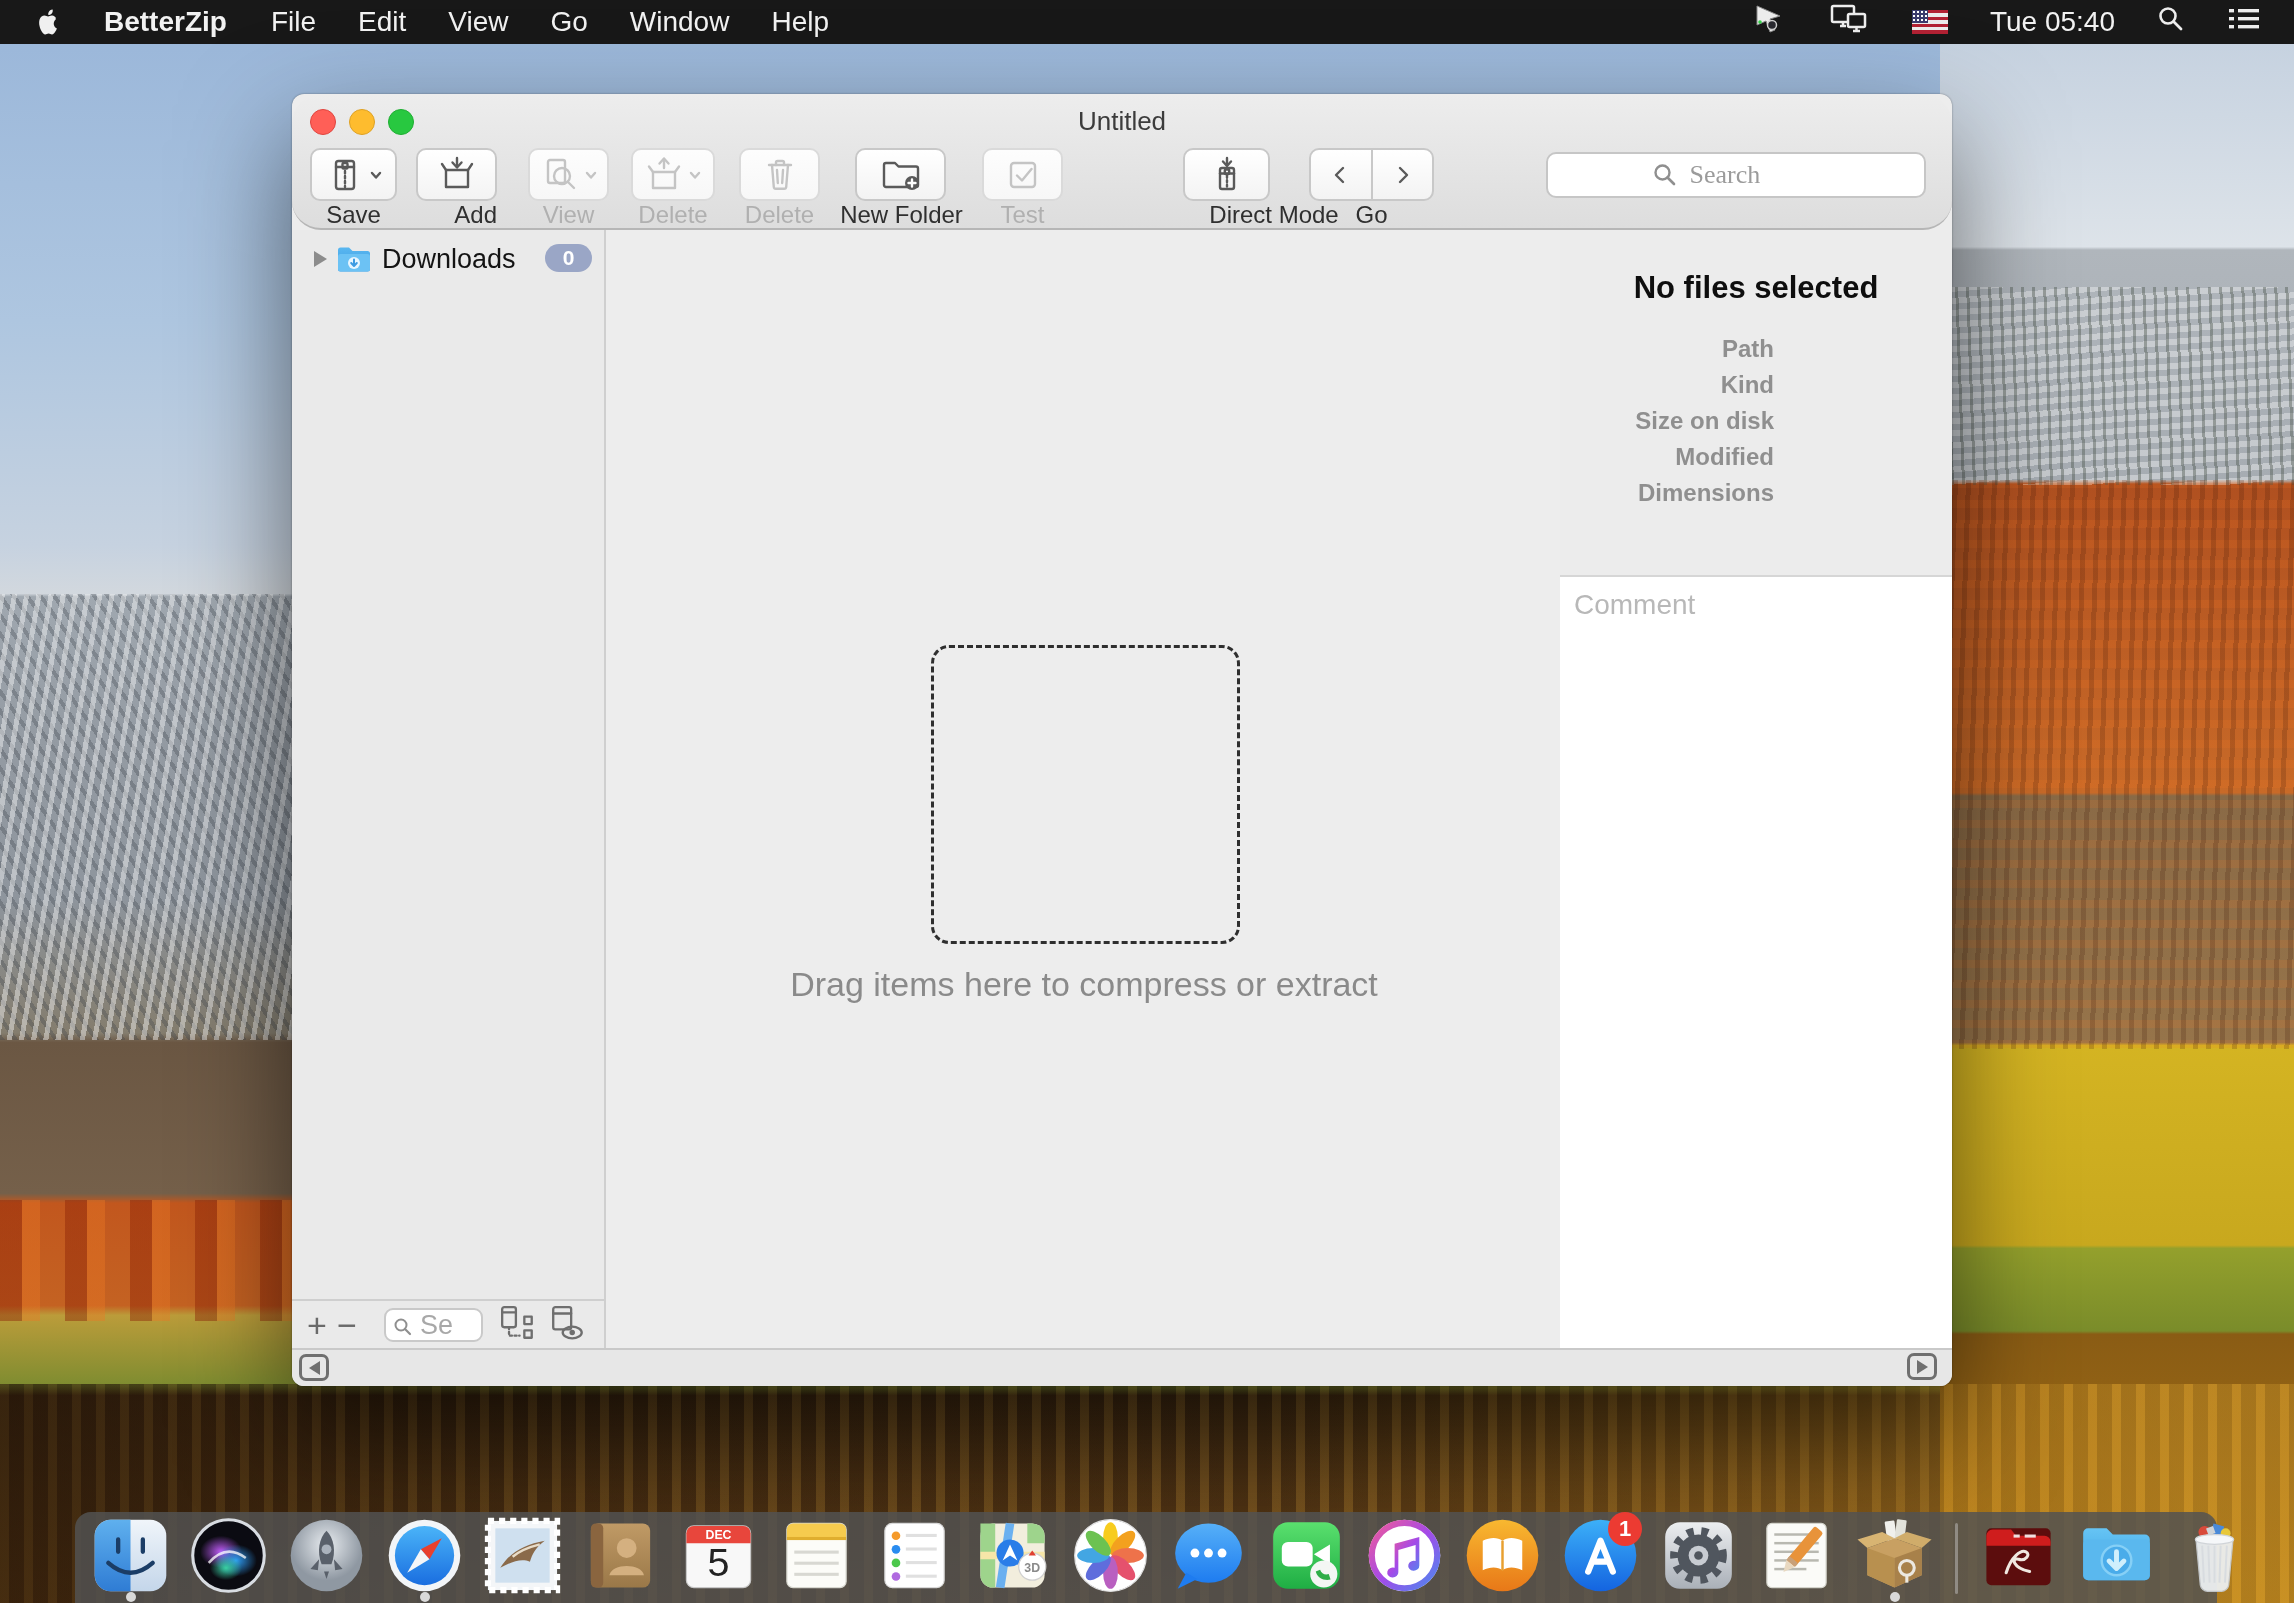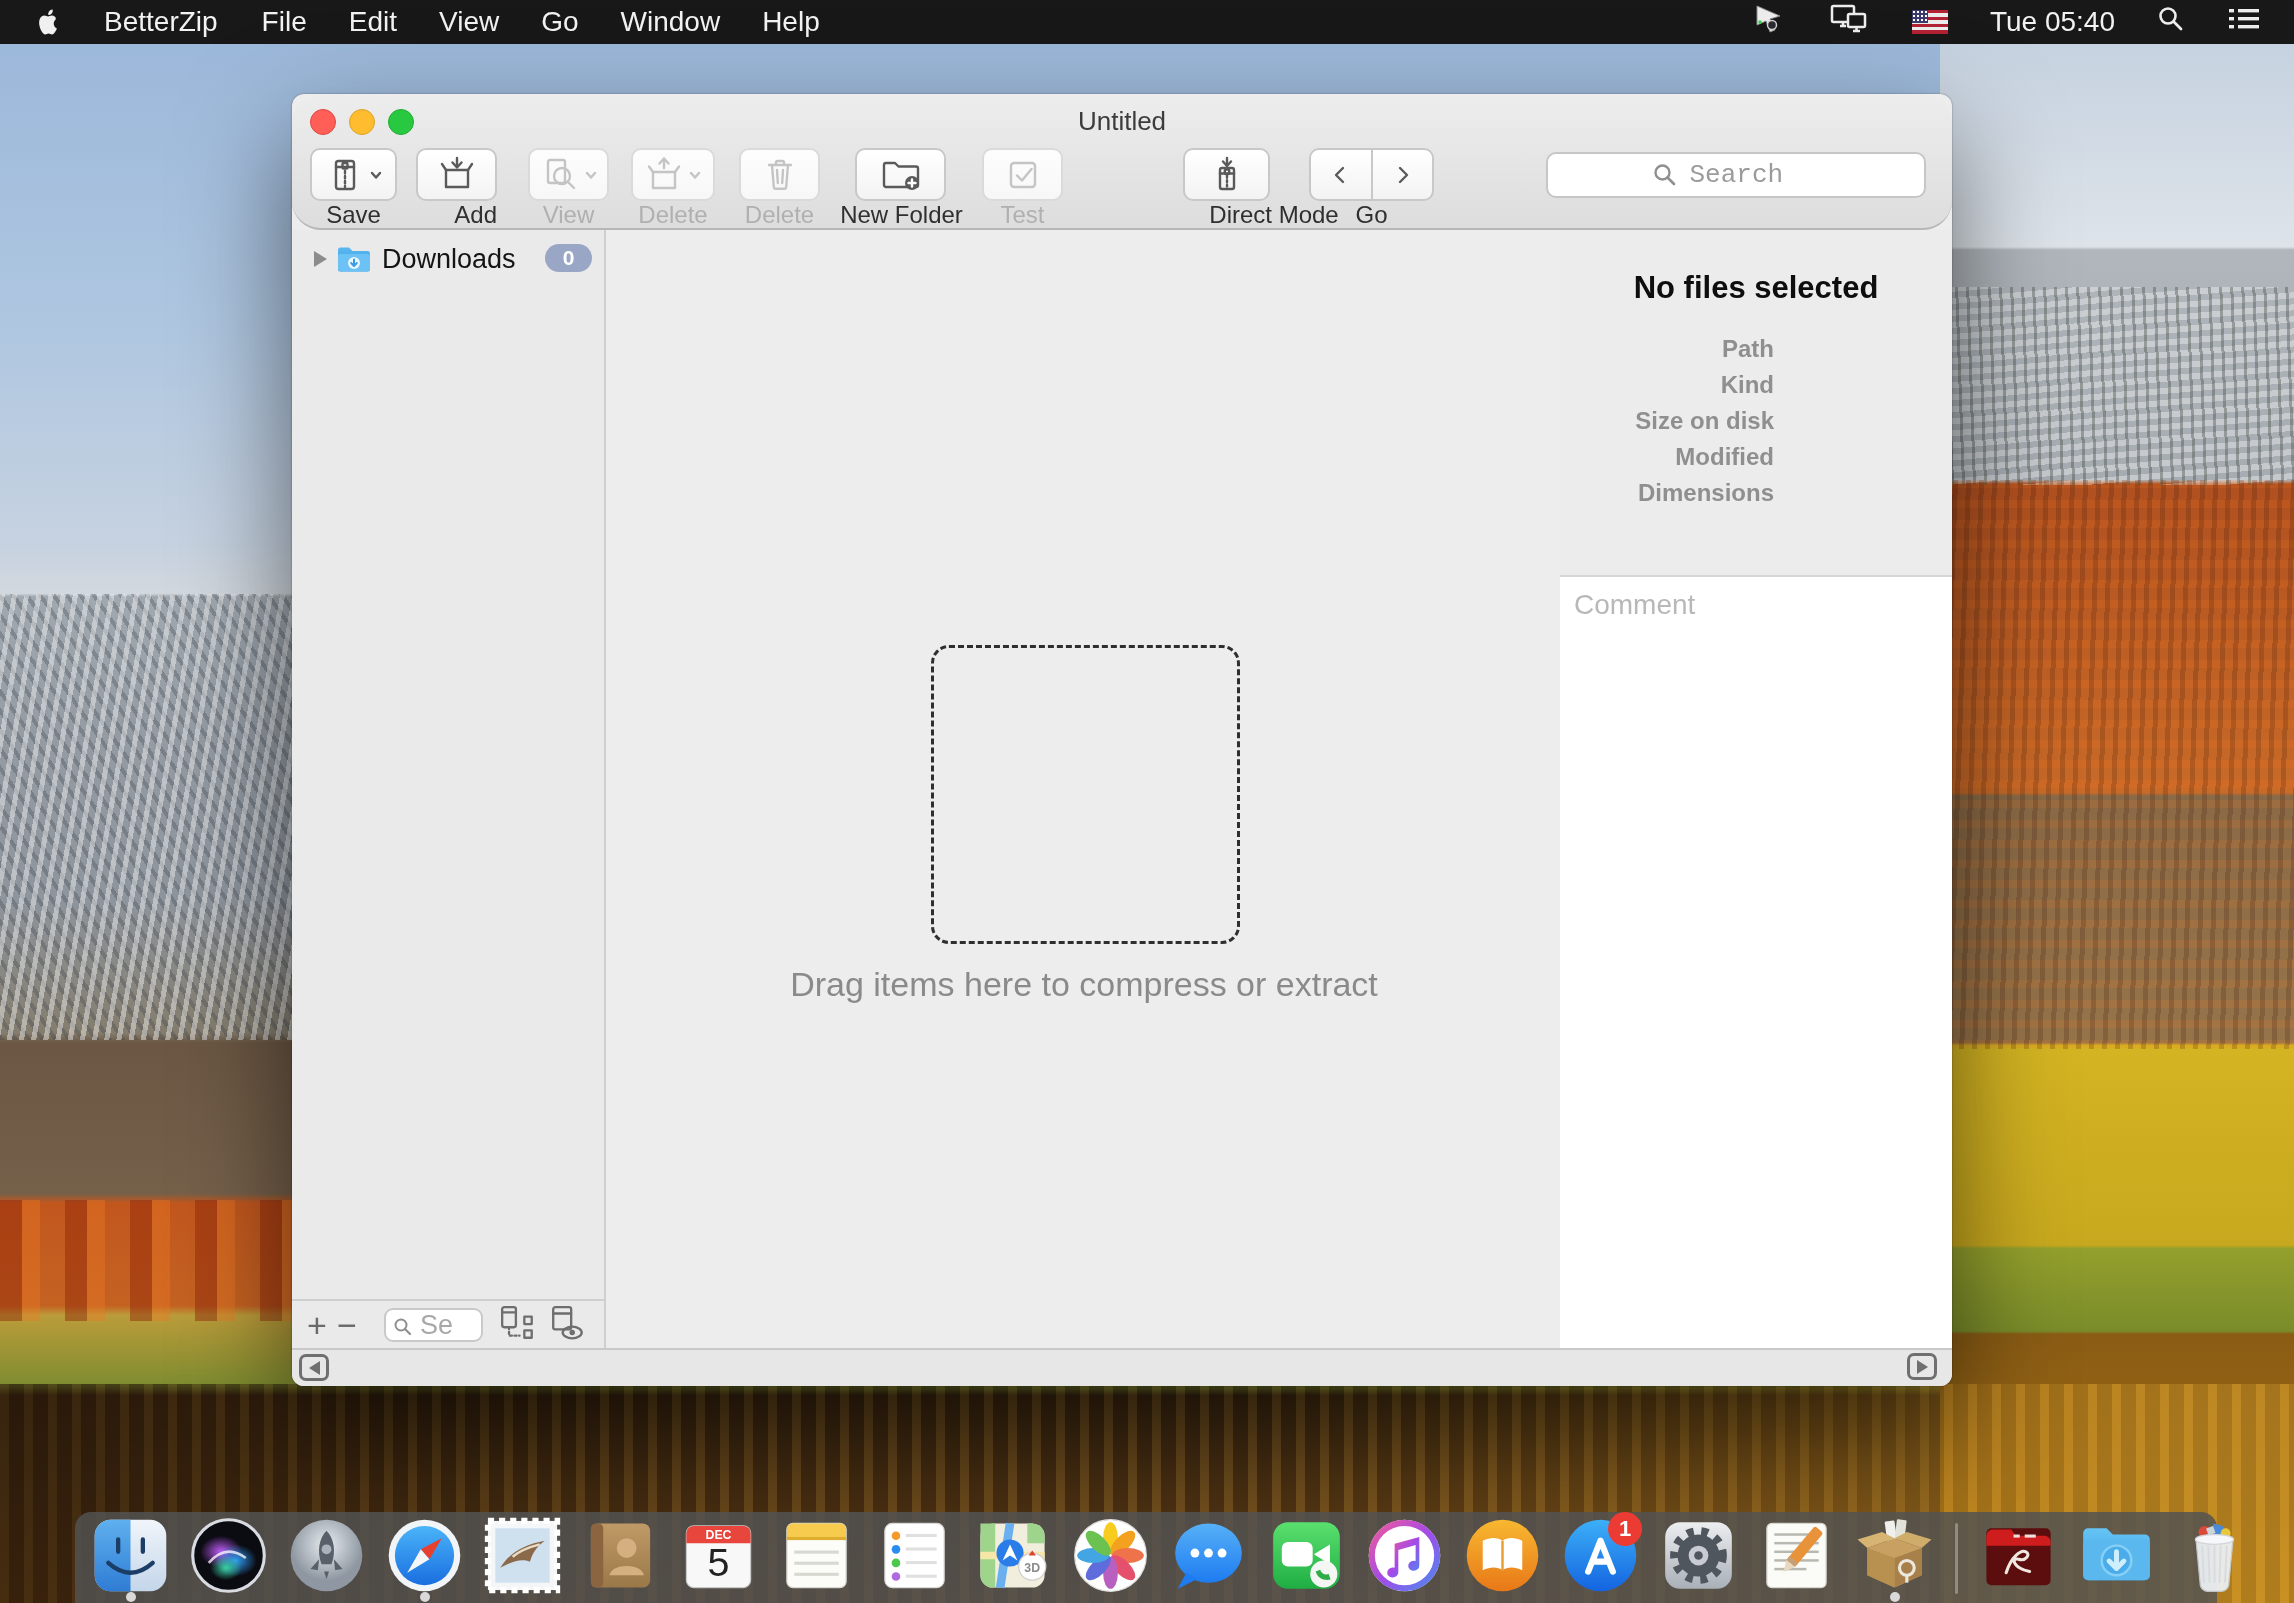--- a/index.html
+++ b/index.html
@@ -29,21 +29,21 @@
   .wpR-tex{position:absolute;left:1940px;top:480px;width:354px;height:569px;
     background:repeating-linear-gradient(92deg,rgba(60,20,5,.20) 0 5px,rgba(0,0,0,0) 5px 13px),
                repeating-linear-gradient(180deg,rgba(255,120,30,.14) 0 8px,rgba(0,0,0,0) 8px 20px);}
   .wp-lake{position:absolute;left:0;top:1384px;width:2295px;height:220px;
     background:linear-gradient(90deg,rgba(30,16,6,.60),rgba(30,16,6,.15) 30%,rgba(0,0,0,0) 55%,rgba(200,140,30,.35) 80%,rgba(230,170,45,.40) 95%),
                repeating-linear-gradient(90deg,rgba(255,190,70,.16) 0 9px,rgba(40,20,8,.22) 9px 24px);}
   
   .menubar{position:absolute;left:0;top:0;width:2295px;height:44px;background:#181818;
     display:flex;align-items:center;padding:0 34px;box-sizing:border-box;color:#f2f2f2;font-size:28px;}
   .menubar .apple{margin-right:40px;display:flex;align-items:center;}
-  .menubar .appname{font-weight:normal;margin-right:44px;}
+  .menubar .appname{font-weight:bold;margin-right:44px;}
   .menubar .mitem{margin-right:42px;}
   .mb-right{margin-left:auto;display:flex;align-items:center;gap:42px;}
   .flag{width:36px;height:24px;position:relative;
     background:repeating-linear-gradient(180deg,#b22234 0 3.4px,#ececec 3.4px 6.8px);}
   .flag .canton{position:absolute;left:0;top:0;width:16px;height:13px;background:#3c3b6e;
     background-image:radial-gradient(circle,#fff 1px,rgba(0,0,0,0) 1.2px);background-size:4px 4px;}
   
   .window{position:absolute;left:292px;top:94px;width:1660px;height:1292px;border-radius:12px;
     overflow:hidden;background:#ededed;box-shadow:0 45px 109px rgba(0,0,0,.55),0 0 2px rgba(0,0,0,.4);}
   .win-header{position:absolute;left:0;top:0;right:0;height:136px;
@@ -59,21 +59,21 @@
   .tbtn .st{stroke:#5a5a5a;fill:none;stroke-width:2.4;stroke-linecap:round;stroke-linejoin:round;}
   .tbtn .fl{fill:#5a5a5a;}
   .tbtn.disabled .st{stroke:#c4c4c4;}
   .tlabel{position:absolute;top:107px;font-size:24px;color:#2f2f2f;text-align:center;}
   .tlabel.disabled{color:#b0b0b0;}
   .gocell{flex:1;display:flex;align-items:center;justify-content:center;height:100%;}
   .gocell+.gocell{border-left:2px solid #c8c8c8;}
   .searchfield{position:absolute;left:1254px;top:58px;width:380px;height:46px;box-sizing:border-box;
     border:2px solid #c6c6c6;border-radius:10px;background:#fff;display:flex;align-items:center;justify-content:center;gap:10px;}
   .searchfield input{border:none;outline:none;width:129px;font-size:26px;color:#3b82f6;background:transparent;
-    font-family:Liberation Mono, monospace;}
+    font-family:Liberation Serif, serif;}
   .searchfield input::placeholder{color:#9b9b9b;}
   
   .sidebar{position:absolute;left:0;top:136px;width:314px;height:1119px;background:#eaeaea;
     border-right:2px solid #cfcfcf;box-sizing:border-box;}
   .sb-row{position:absolute;left:0;top:8px;right:0;height:42px;display:flex;align-items:center;}
   .sb-tri{width:0;height:0;border-left:13px solid #8c8c8c;border-top:8px solid transparent;
     border-bottom:8px solid transparent;margin-left:22px;}
   .sb-label{font-size:27px;color:#141414;margin-left:10px;}
   .sb-badge{position:absolute;right:12px;top:6px;width:47px;height:28px;border-radius:14px;background:#9aa6c6;
     color:#fff;font-size:21px;font-weight:bold;display:flex;align-items:center;justify-content:center;}

